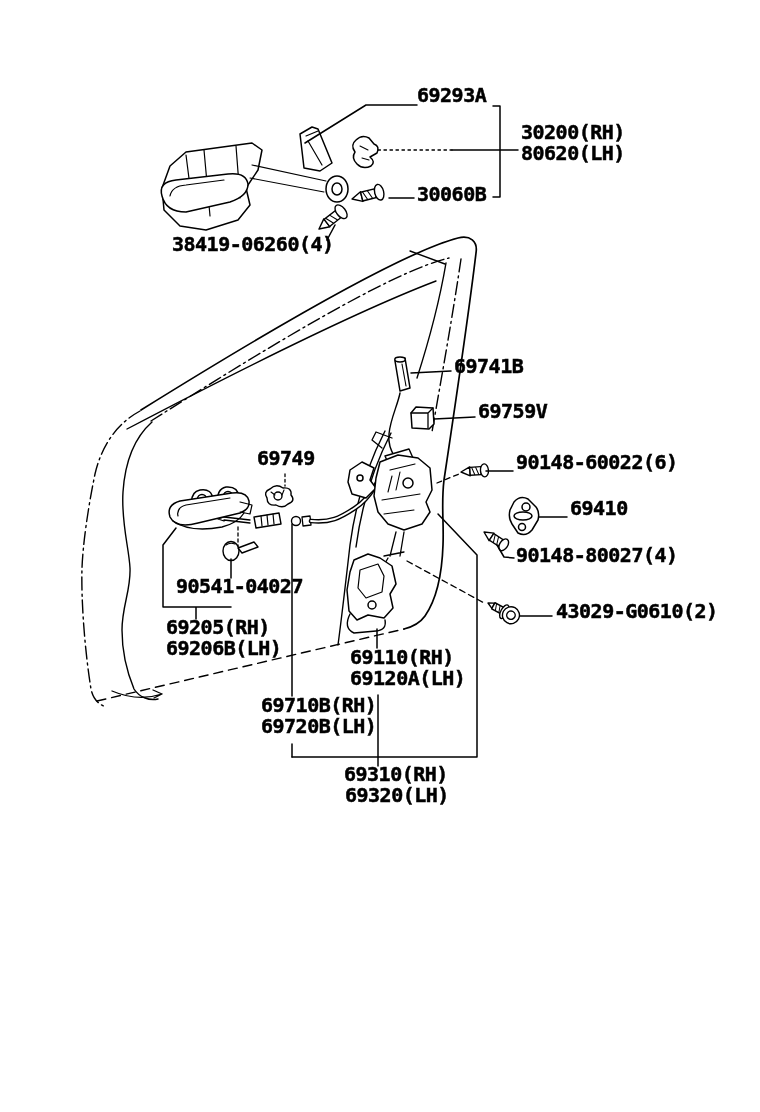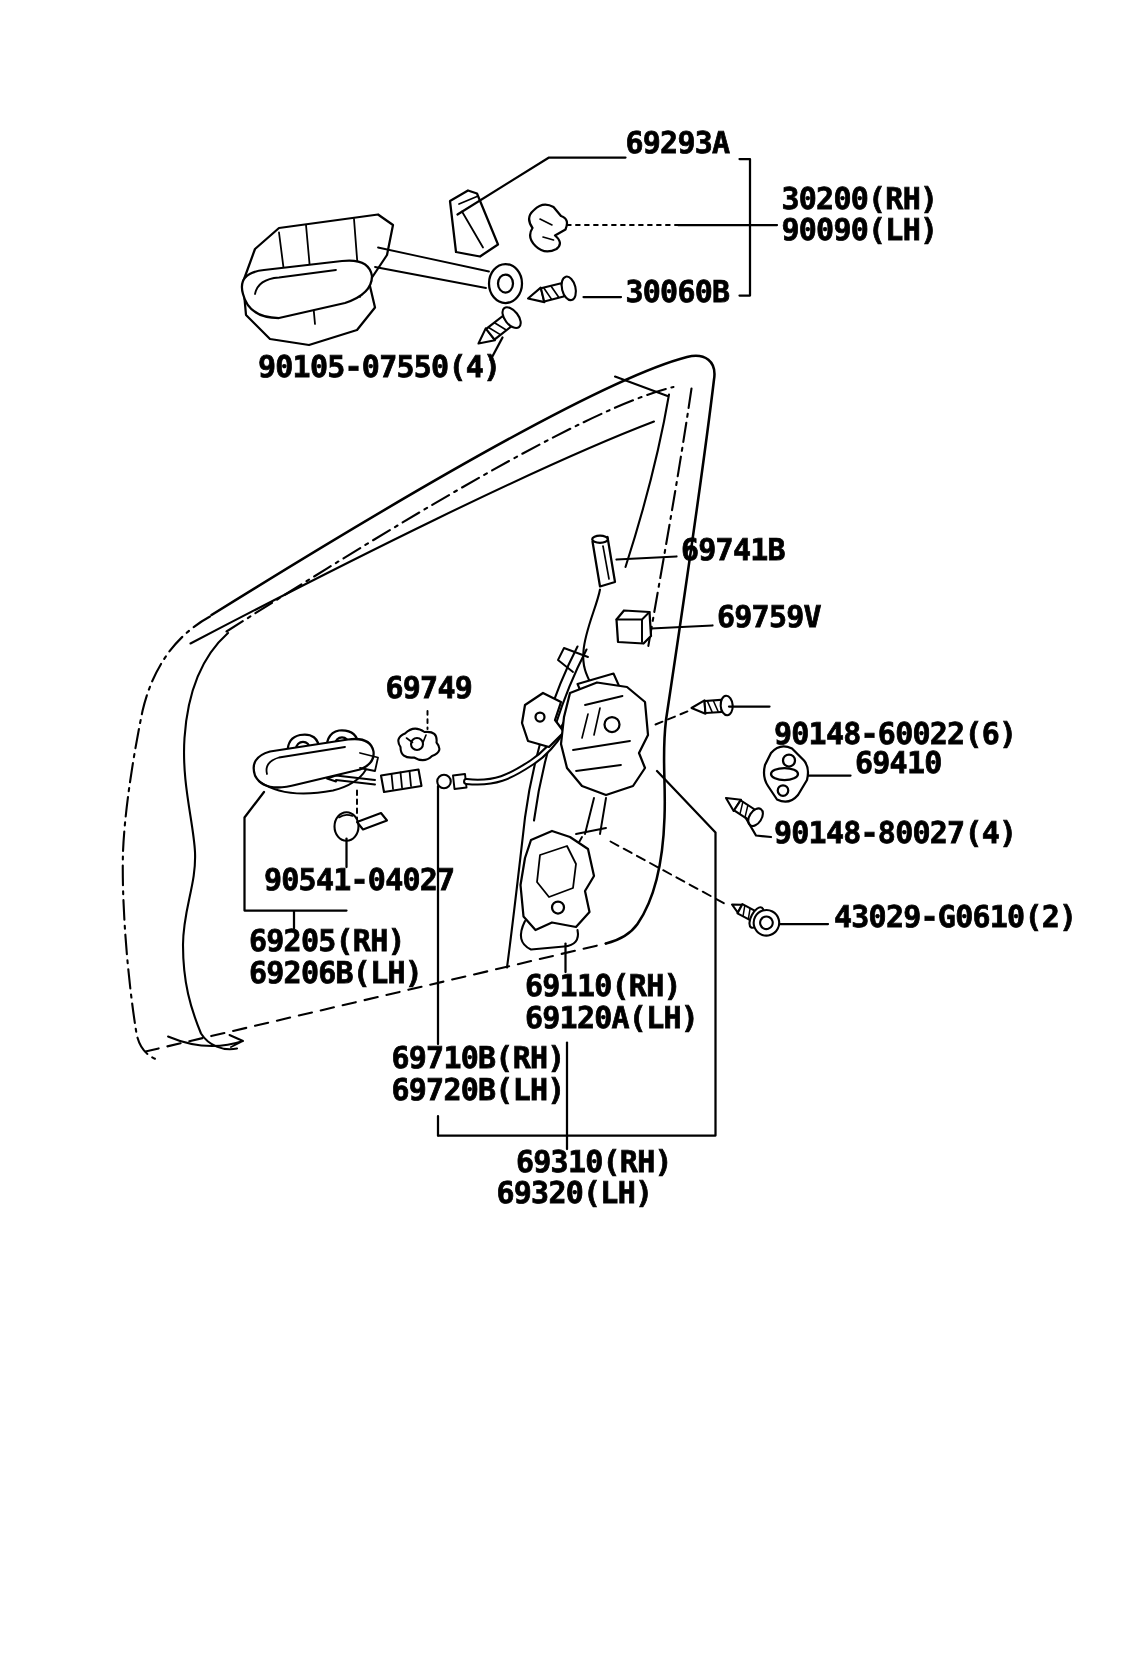--- a/index.html
+++ b/index.html
@@ -213,35 +213,35 @@
     <path d="M377,629 L377,648"></path>
     <path d="M378,695 L378,766"></path>
 
     <path d="M292,524 L292,696 M292,744 L292,757"></path>
     <path d="M292,757 L477,757 L477,555 L438,514"></path>
   </g>
 </svg>
 
 <div class="lbl" style="left:417px;top:85px">69293A</div>
 <div class="lbl" style="left:521px;top:122px">30200(RH)</div>
-<div class="lbl" style="left:521px;top:143px">90090(LH)</div>
+<div class="lbl" style="left:521px;top:143px">80620(LH)</div>
 <div class="lbl" style="left:417px;top:184px">30060B</div>
-<div class="lbl" style="left:172px;top:234px">90105-07550(4)</div>
+<div class="lbl" style="left:172px;top:234px">38419-06260(4)</div>
 <div class="lbl" style="left:454px;top:356px">69741B</div>
 <div class="lbl" style="left:478px;top:401px">69759V</div>
 <div class="lbl" style="left:257px;top:448px">69749</div>
-<div class="lbl" style="left:516px;top:479px">90148-60022(6)</div>
+<div class="lbl" style="left:516px;top:452px">90148-60022(6)</div>
 <div class="lbl" style="left:570px;top:498px">69410</div>
 <div class="lbl" style="left:516px;top:545px">90148-80027(4)</div>
 <div class="lbl" style="left:556px;top:601px">43029-G0610(2)</div>
 <div class="lbl" style="left:176px;top:576px">90541-04027</div>
 <div class="lbl" style="left:166px;top:617px">69205(RH)</div>
 <div class="lbl" style="left:166px;top:638px">69206B(LH)</div>
 <div class="lbl" style="left:350px;top:647px">69110(RH)</div>
 <div class="lbl" style="left:350px;top:668px">69120A(LH)</div>
 <div class="lbl" style="left:261px;top:695px">69710B(RH)</div>
 <div class="lbl" style="left:261px;top:716px">69720B(LH)</div>
 <div class="lbl" style="left:344px;top:764px">69310(RH)</div>
-<div class="lbl" style="left:331px;top:785px">69320(LH)</div>
+<div class="lbl" style="left:345px;top:785px">69320(LH)</div>
 
 <div class="footer-code" style="left:656px;top:1066px">672934-B</div>
 
 </div>
 
 </body></html>

